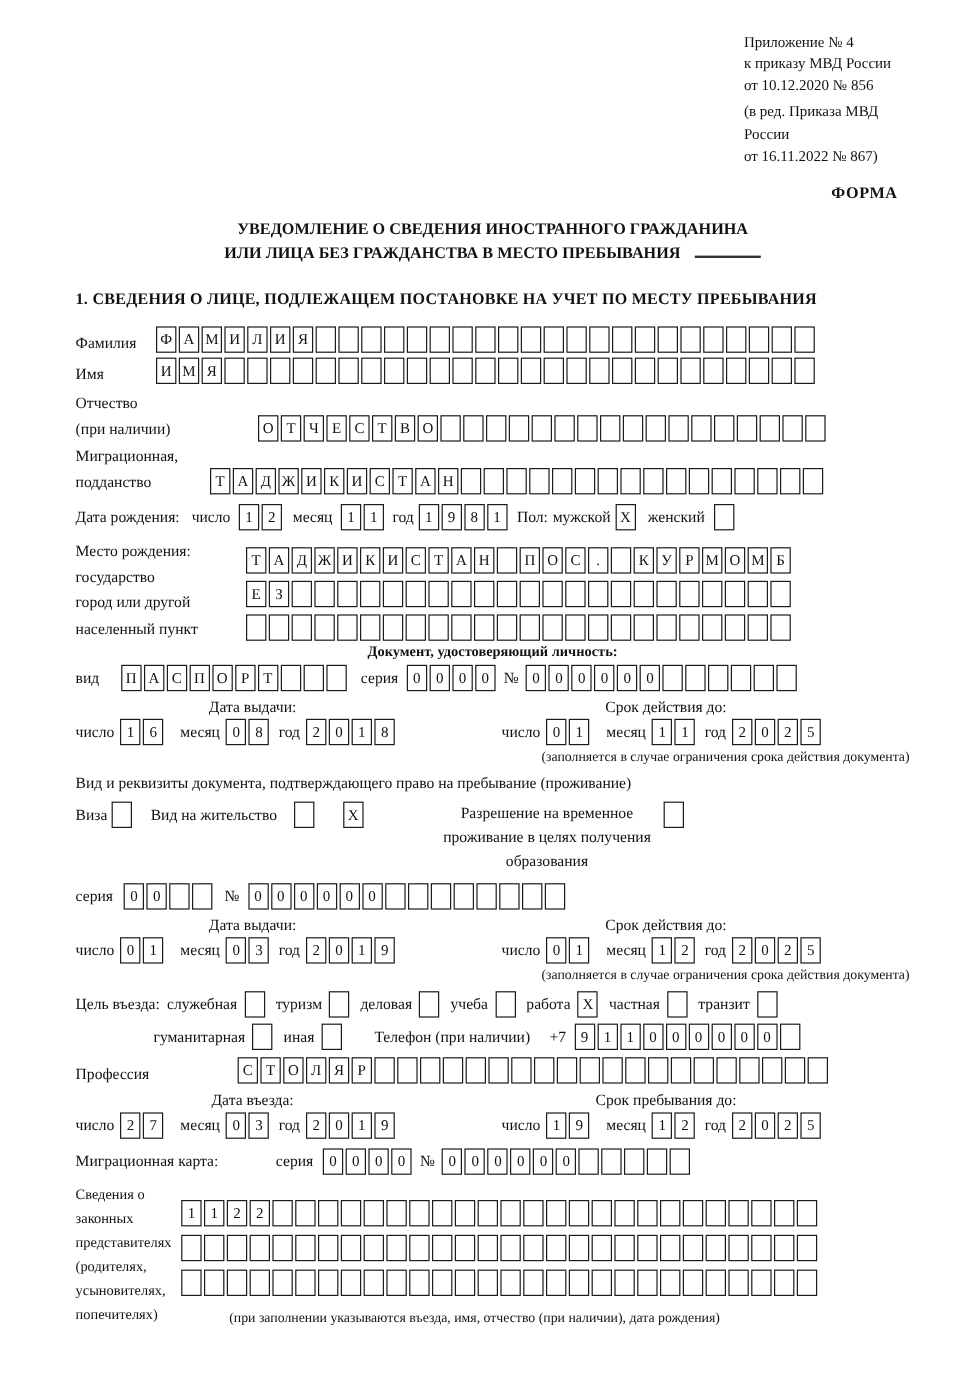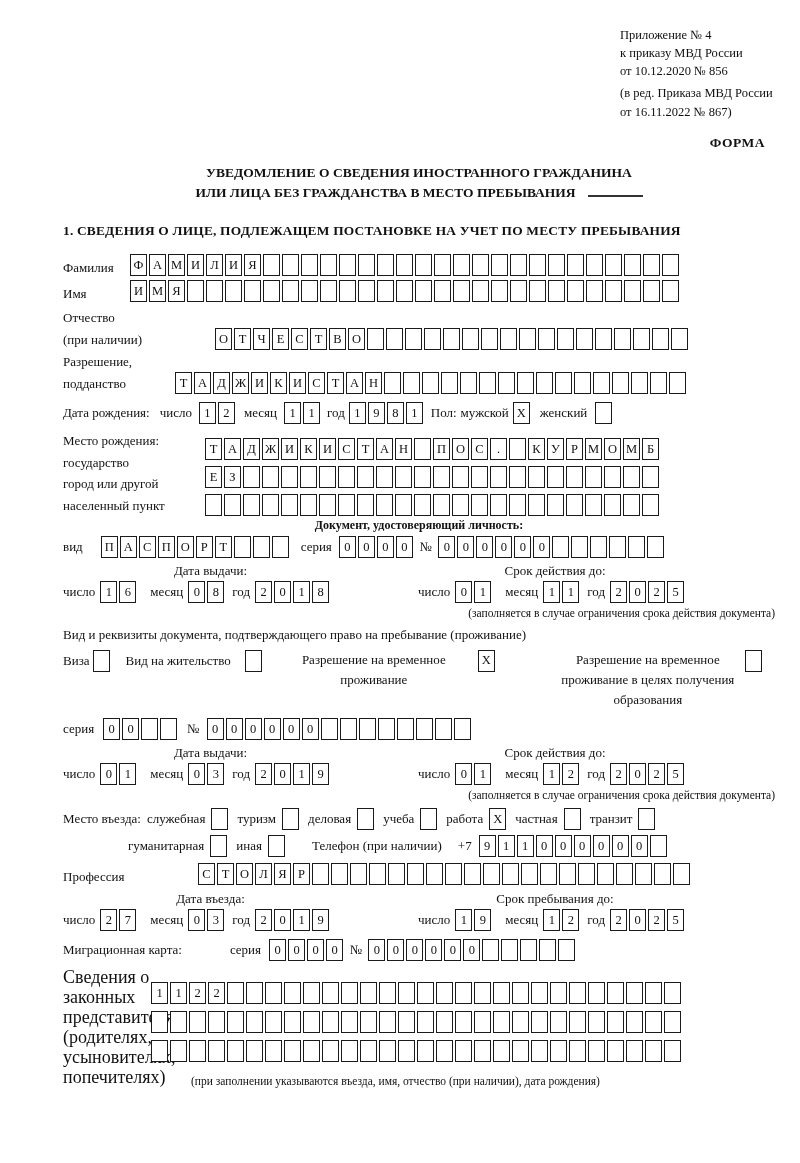--- a/index.html
+++ b/index.html
@@ -1,17 +1,17 @@
 <!DOCTYPE html>
 <html><head>
 <meta charset="utf-8">
 <style>
   * { box-sizing: border-box; }
   body { margin:0; background:#ffffff; color:#111; font-family:"Liberation Serif","DejaVu Serif",serif; }
-  .page { width:800px; height:1163px; padding:26px 25px 0 63px; overflow:hidden; background:#fff; }
+  .page { width:800px; height:1163px; padding:26px 42px 0 63px; overflow:hidden; background:#fff; }
 
   .hdr-lines { margin-left:557px; font-size:12.5px; line-height:1.45; }
   .hdr-gap { height:4px; }
   .forma { text-align:right; padding-right:10px; font-weight:bold; font-size:13.5px; margin-top:14px; letter-spacing:0.5px; }
 
   .title { text-align:center; font-weight:bold; font-size:13.5px; line-height:1.5; margin-top:12px; }
   .title-underline { display:inline-block; width:55px; border-bottom:2px solid #333; height:11px; margin-left:12px; }
 
   .sec-heading { font-weight:bold; font-size:13.4px; margin-top:20px; letter-spacing:0.2px; }
 
@@ -22,21 +22,21 @@
   .cells { display:flex; gap:2px; }
   .cell { width:17px; height:22px; border:1.6px solid #1b1b1b; display:inline-flex; align-items:center; justify-content:center;
           font-size:12.5px; flex-shrink:0; background:#fff; }
   .rows-col { display:flex; flex-direction:column; gap:6px; }
 
   .w67 { width:67px; flex-shrink:0; }
   .w152 { width:152px; }
   .w112 { width:112px; }
   .w142 { width:142px; }
   .w135 { width:135px; flex-shrink:0; }
-  .w88  { width:88px; font-size:18px; line-height:20px; }
+  .w88  { width:88px; font-size:12px; line-height:20px; }
 
   .center-heading { text-align:center; font-weight:bold; font-size:12px; }
 
   .dates-pair { display:flex; }
   .dg { }
   .dg-left { width:355px; flex-shrink:0; }
   .dg-title { text-align:center; font-size:13px; font-weight:normal; margin-bottom:2px; }
   .dg-left .dg-title { margin-right:60px; }
   .dg-row { display:flex; align-items:center; }
   .dg-row .lbl { margin-right:5px; }
@@ -178,21 +178,21 @@
         <span class="cell"></span>
         <span class="cell"></span>
         <span class="cell"></span>
         <span class="cell"></span>
         <span class="cell"></span>
       </div>
   </div>
 
   <div class="row" style="margin-top:1px">
     <div class="lbl-col w112">
-      <div>Разрешение,</div>
+      <div>Миграционная,</div>
       <div>подданство</div>
     </div>
     <div class="cells">
         <span class="cell">Т</span>
         <span class="cell">А</span>
         <span class="cell">Д</span>
         <span class="cell">Ж</span>
         <span class="cell">И</span>
         <span class="cell">К</span>
         <span class="cell">И</span>
@@ -435,21 +435,20 @@
           <span class="cell"></span>
         </span>
     </span>
     <span class="opt" style="margin-left:16px">
       <span class="lbl">Вид на жительство</span>
       <span class="cells" style="margin-left:14px">
           <span class="cell"></span>
         </span>
     </span>
     <span class="opt-ml" style="margin-left:16px">
-      <span class="opt-label-c wl185">Разрешение на временное проживание</span>
       <span class="cells" style="margin-left:8px">
           <span class="cell">X</span>
         </span>
     </span>
     <span class="opt-ml" style="margin-left:16px">
       <span class="opt-label-c wl175">Разрешение на временное проживание в целях получения образования</span>
       <span class="cells" style="margin-left:8px">
           <span class="cell"></span>
         </span>
     </span>
@@ -524,21 +523,21 @@
             <span class="cell">0</span>
             <span class="cell">2</span>
             <span class="cell">5</span>
           </span>
       </div>
     </div>
   </div>
   <div class="date-note">(заполняется в случае ограничения срока действия документа)</div>
 
   <div class="purpose-line" style="margin-top:7px">
-    <span class="lbl" style="margin-right:6px">Место въезда:</span>
+    <span class="lbl" style="margin-right:6px">Цель въезда:</span>
     <span class="opt">
         <span class="lbl">служебная</span>
         <span class="cells">
           <span class="cell"></span>
         </span>
       </span>
     <span class="opt">
         <span class="lbl">туризм</span>
         <span class="cells">
           <span class="cell"></span>

